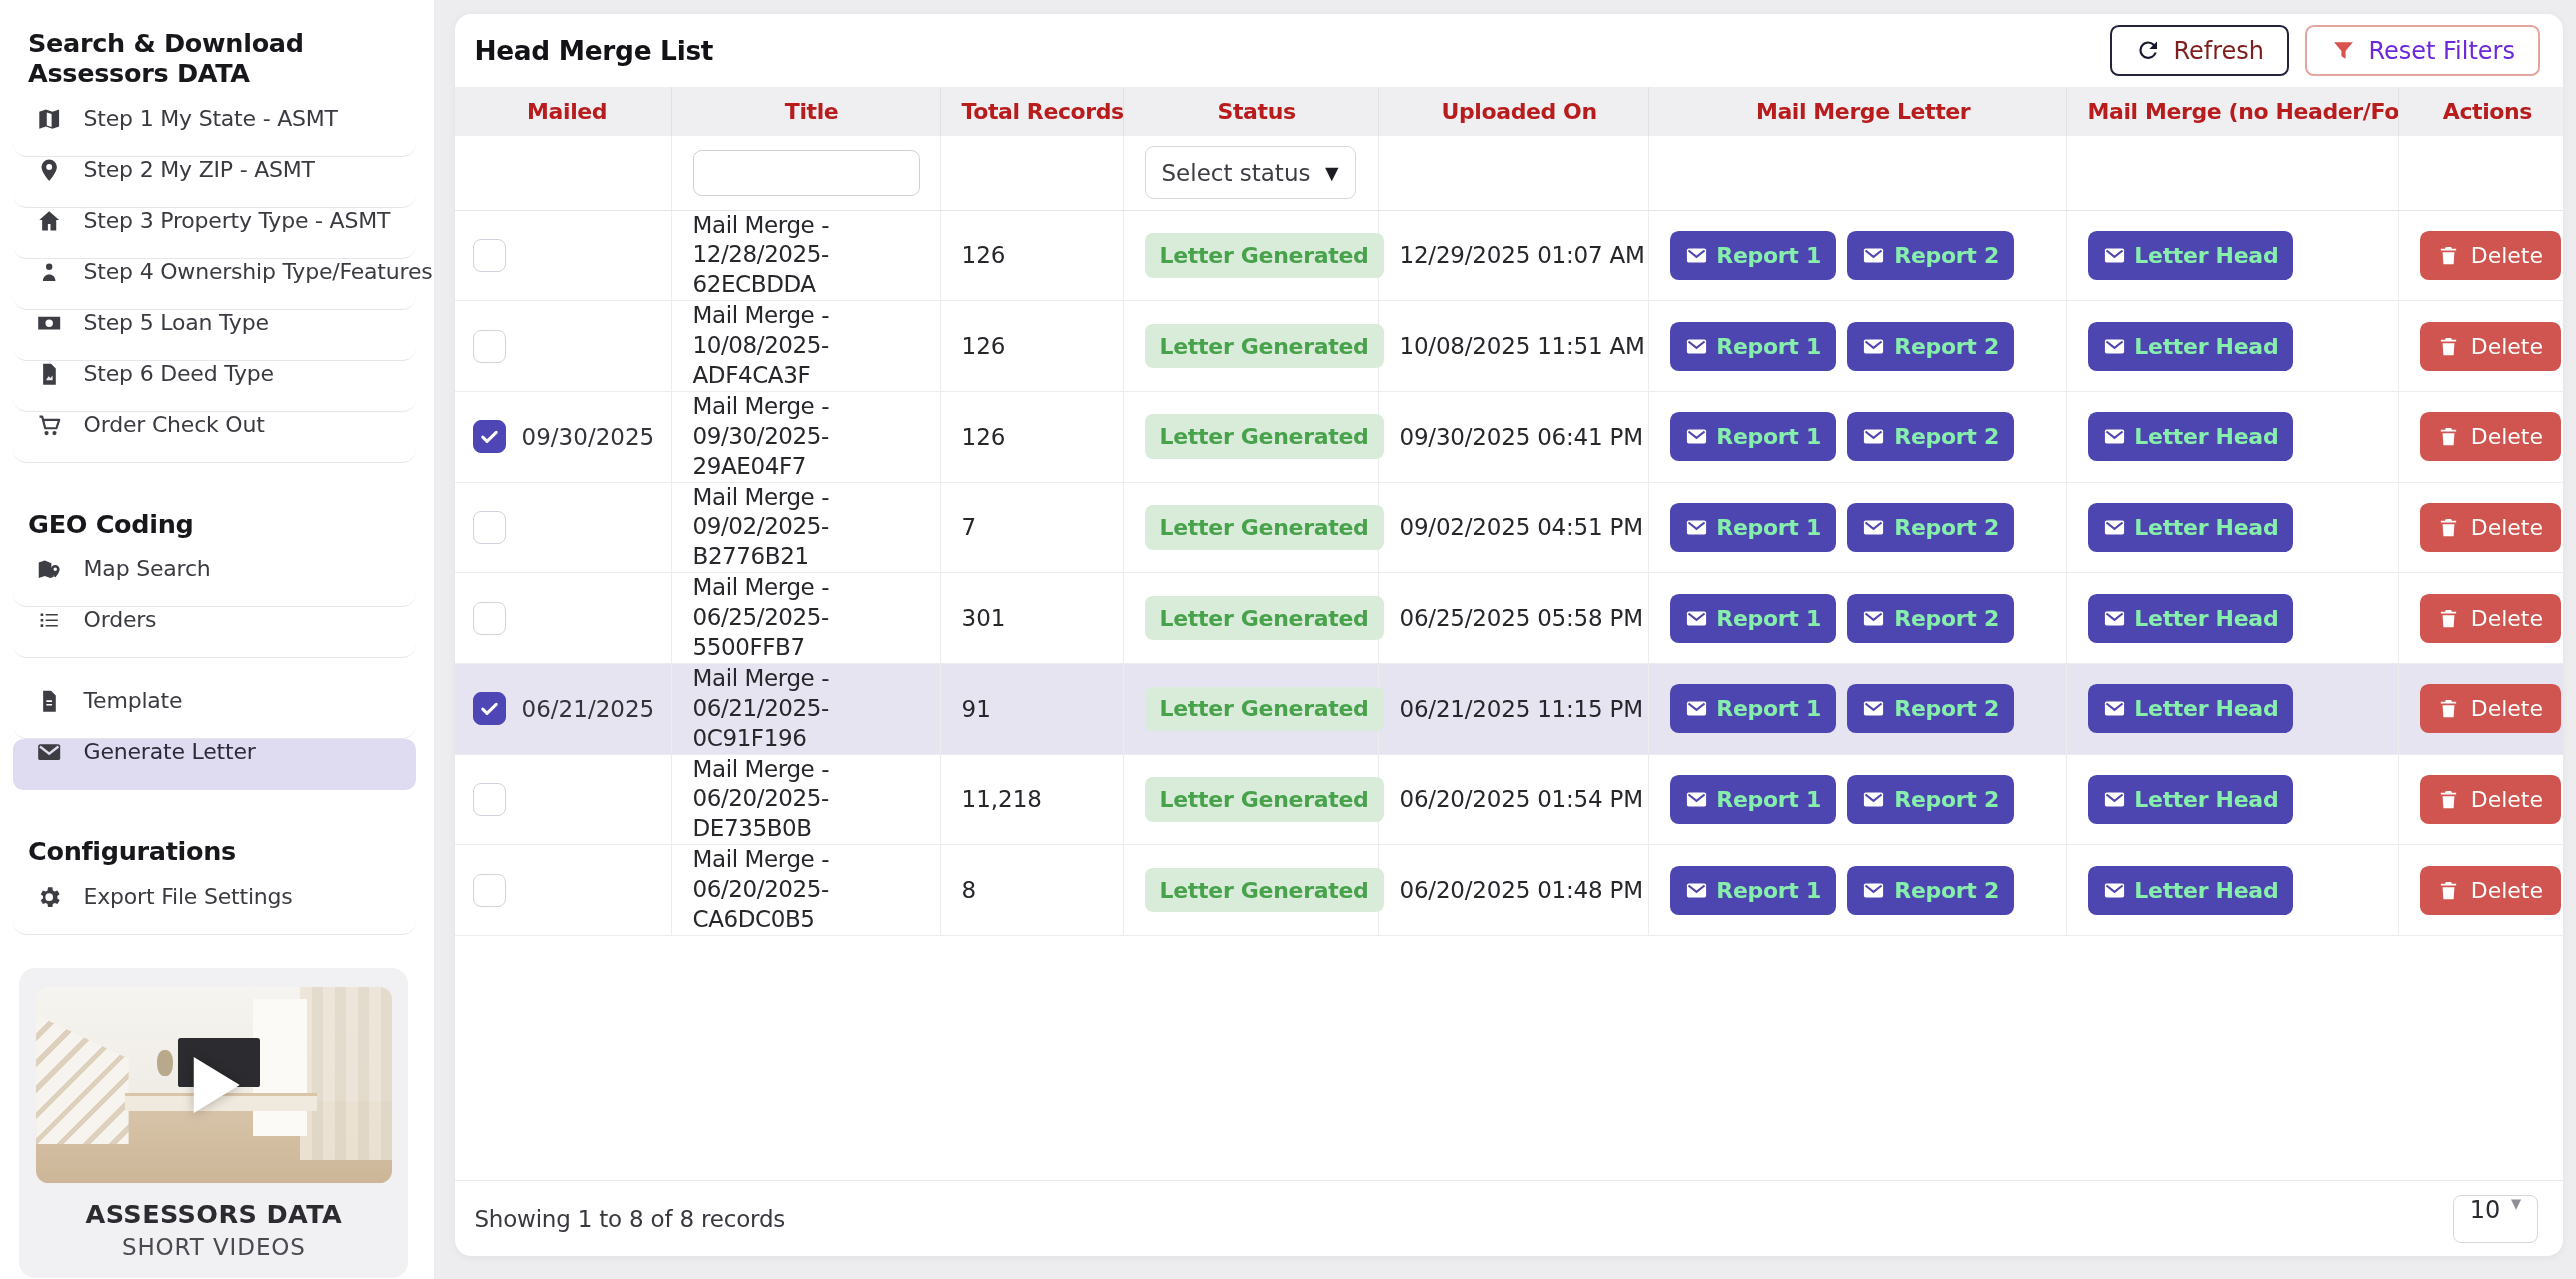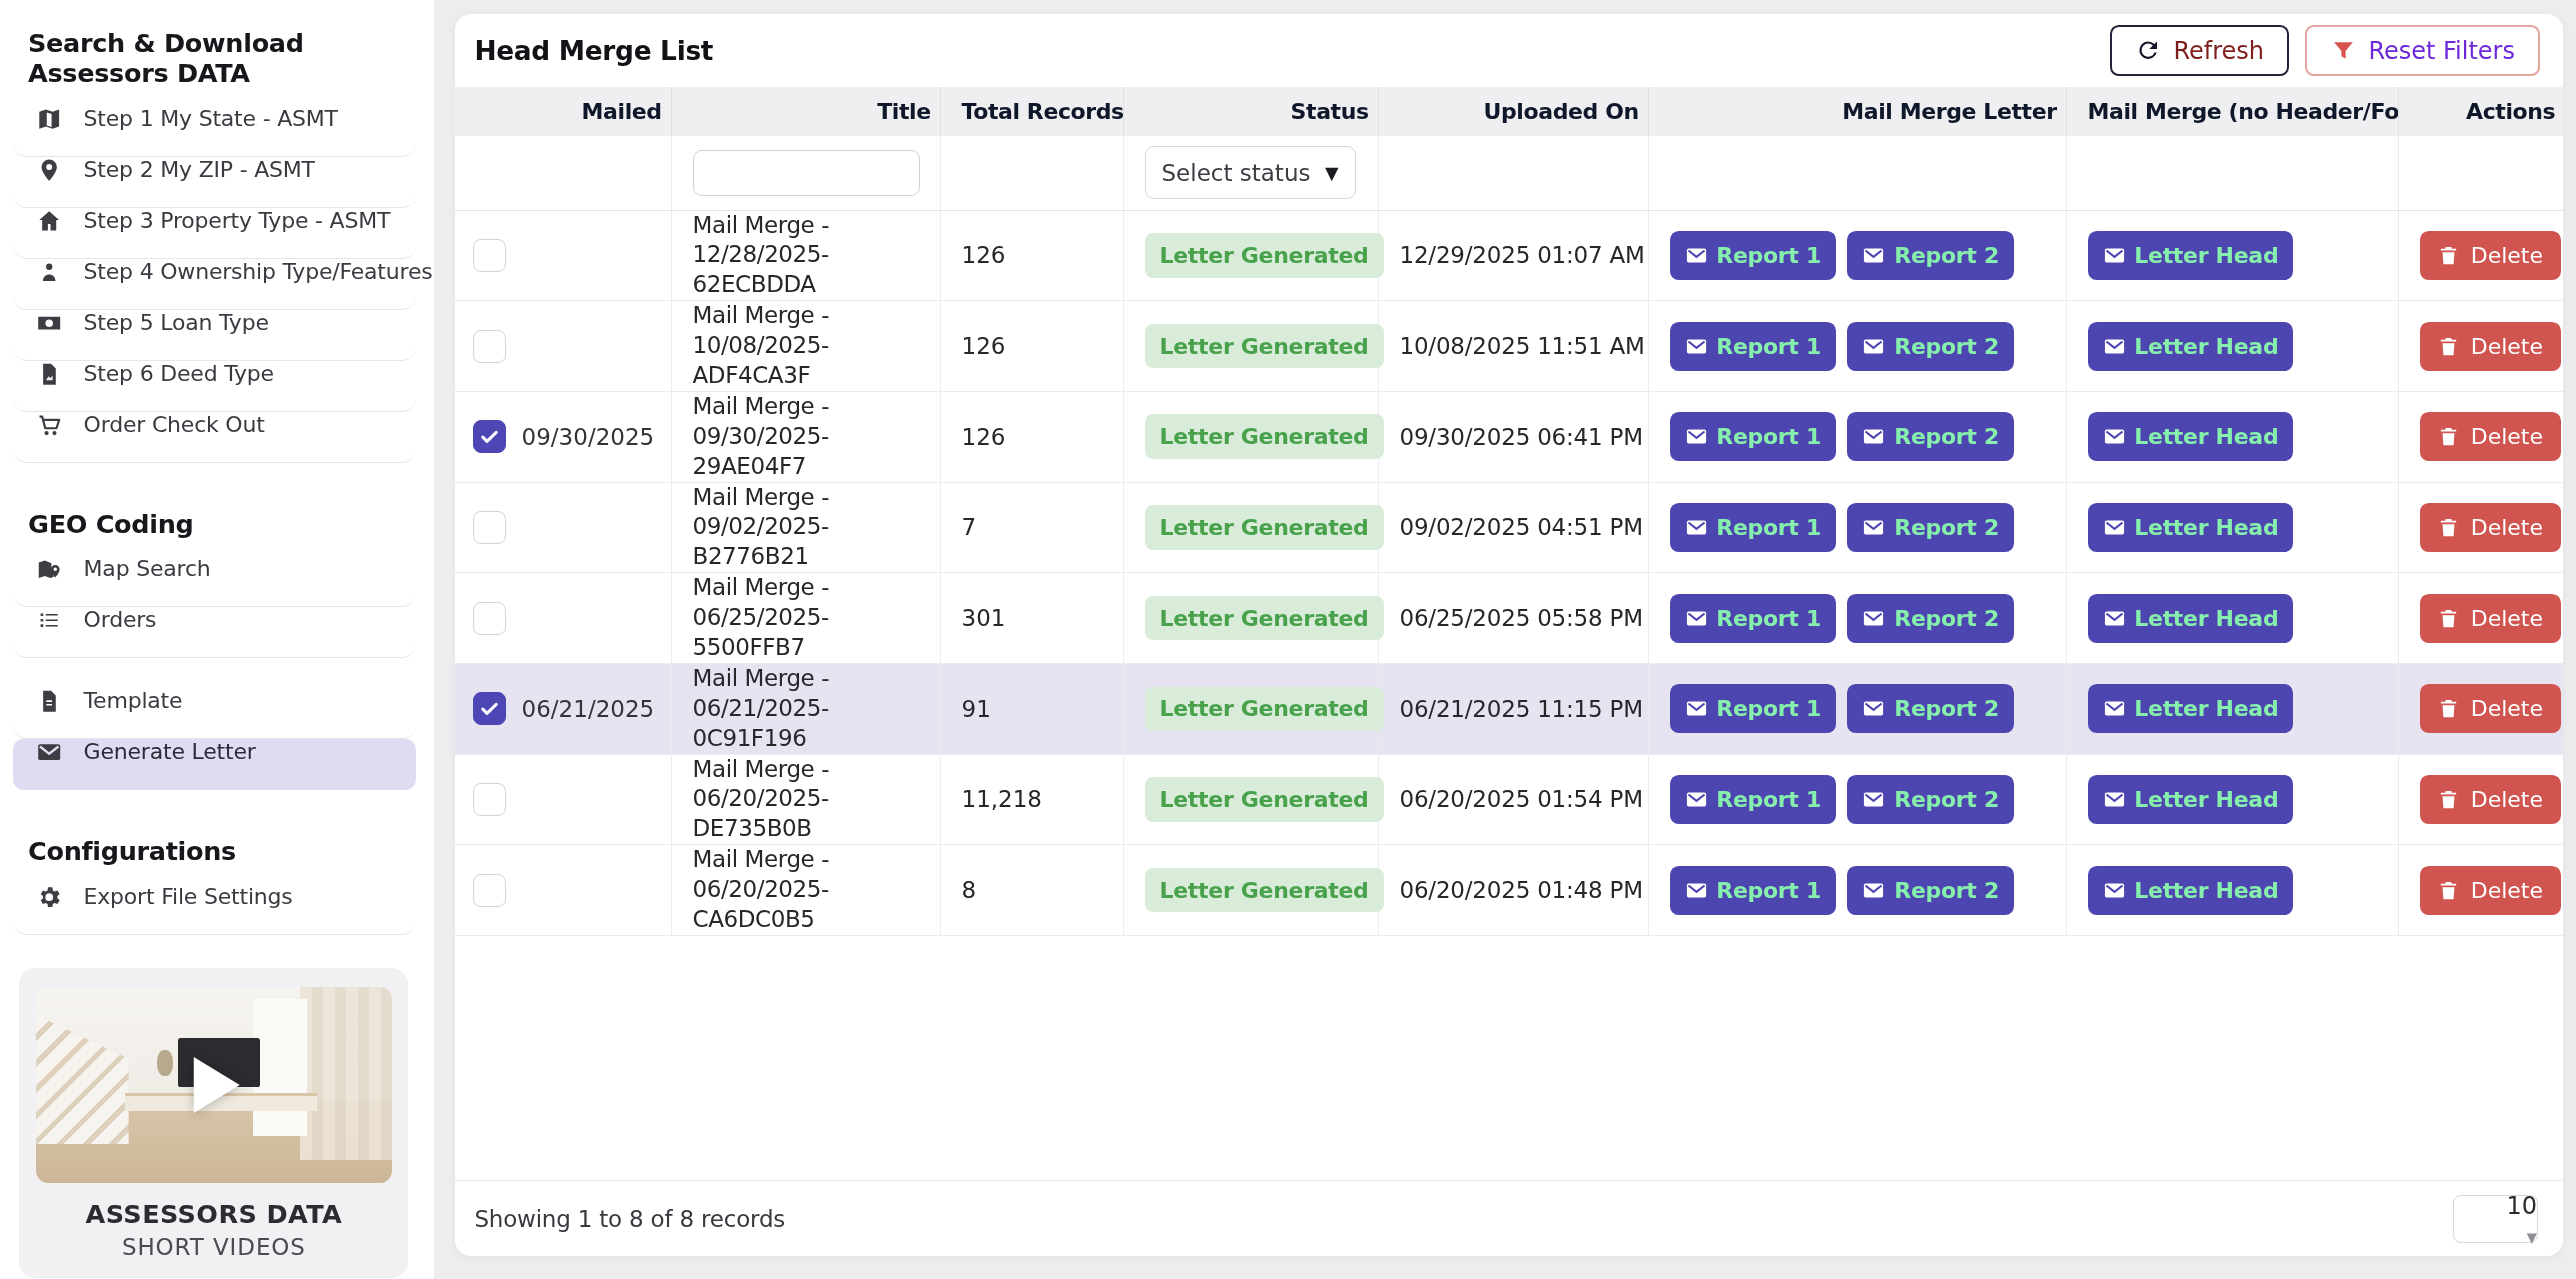--- a/index.html
+++ b/index.html
@@ -89,22 +89,22 @@
   .btn-refresh { border: 2.6px solid #23233c; color: #7f1d1d; }
   .btn-refresh .b-icon { width: 26.4px; height: 26.4px; color: #16162c; }
   .btn-reset { border: 2.6px solid #e5a49e; color: #6d28d9; padding-left: 24px; }
   .btn-reset .b-icon { width: 25px; height: 25px; color: #d9534f; }
 
   
   table { border-collapse: collapse; table-layout: fixed; width: 2108px; flex: 0 0 auto; }
   col.c1{width:216px} col.c2{width:269px} col.c3{width:183px} col.c4{width:255px}
   col.c5{width:270px} col.c6{width:418px} col.c7{width:332px} col.c8{width:166px}
   thead th {
-    background: #efeff1; height: 49px; text-align: right;
-    font-size: 22px; font-weight: bold; color: #0f172a; letter-spacing: -0.4px;
+    background: #efeff1; height: 49px; text-align: center;
+    font-size: 22px; font-weight: bold; color: #b91c1c; letter-spacing: -0.4px;
     padding: 0 8.8px 0 21px; border-right: 1.8px solid #e1e1e5;
     white-space: nowrap; overflow: hidden;
   }
   thead th:first-child { padding-left: 17.6px; }
   thead th:last-child { border-right: none; }
   td {
     height: 74px; font-size: 23px; color: #26262b;
     padding: 0 10.6px 0 21px; border-right: 1.8px solid #ececef;
     border-bottom: 1.8px solid #ececef; vertical-align: middle; background: #fff;
   }
@@ -162,22 +162,22 @@
   .env .flap { stroke: var(--flap, #ffffff); }
 
   .card-spacer { flex: 1 1 auto; }
   .card-footer {
     flex: 0 0 76px; border-top: 1.8px solid #e8e8ec;
     display: flex; align-items: center; padding: 0 25px 0 19.4px;
   }
   .footer-summary { font-size: 23px; color: #38383f; letter-spacing: -0.2px; }
   .page-size {
     margin-left: auto; width: 85px; height: 48px; border: 1.8px solid #d6d6dc;
-    border-radius: 8px; background: #fff; display: flex; align-items: flex-end;
-    justify-content: center; gap: 10.6px; font-size: 24px; color: #2a2a30; cursor: pointer; flex-direction: column;
+    border-radius: 8px; background: #fff; display: flex; align-items: flex-start;
+    justify-content: center; gap: 10.6px; font-size: 24px; color: #2a2a30; cursor: pointer;
   }
   .page-size .caret { font-size: 13.2px; color: #8f8f98; }
 </style>
 </head>
 <body>
 
 <aside class="sidebar">
 
   <div class="side-section-title">Search &amp; Download Assessors DATA</div>
 

